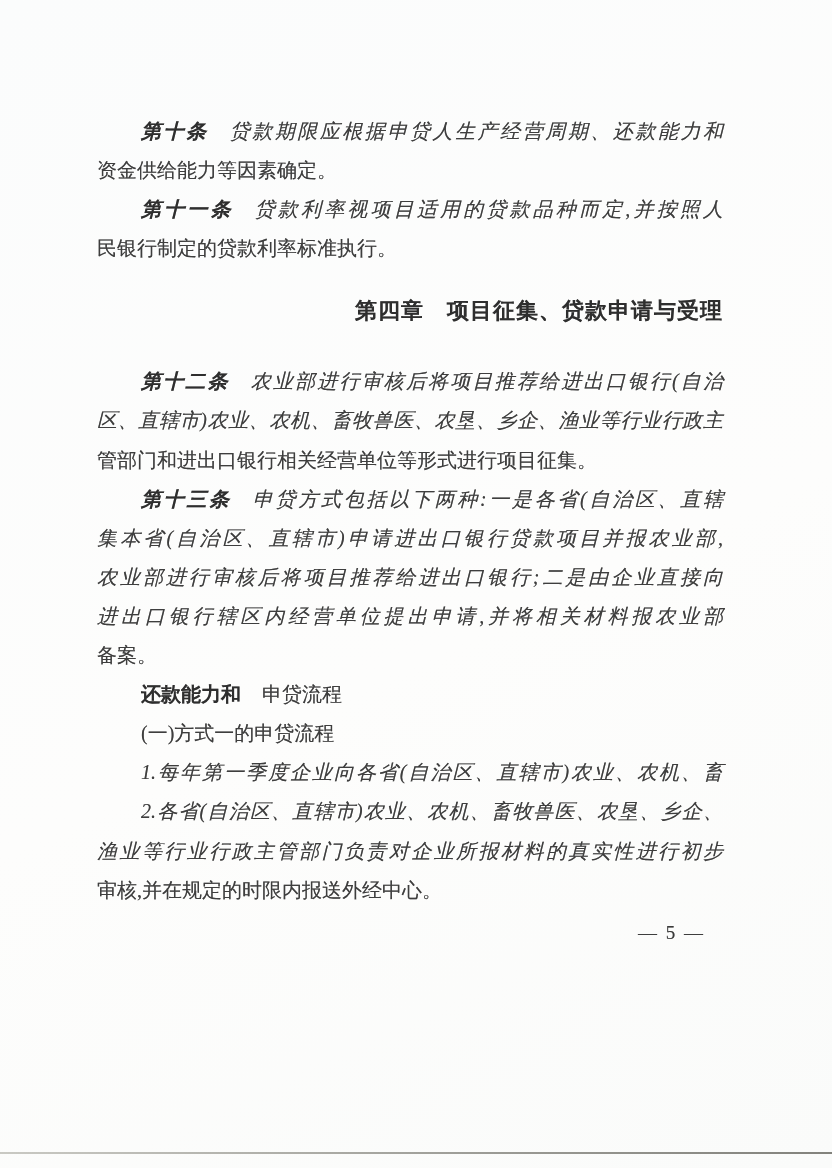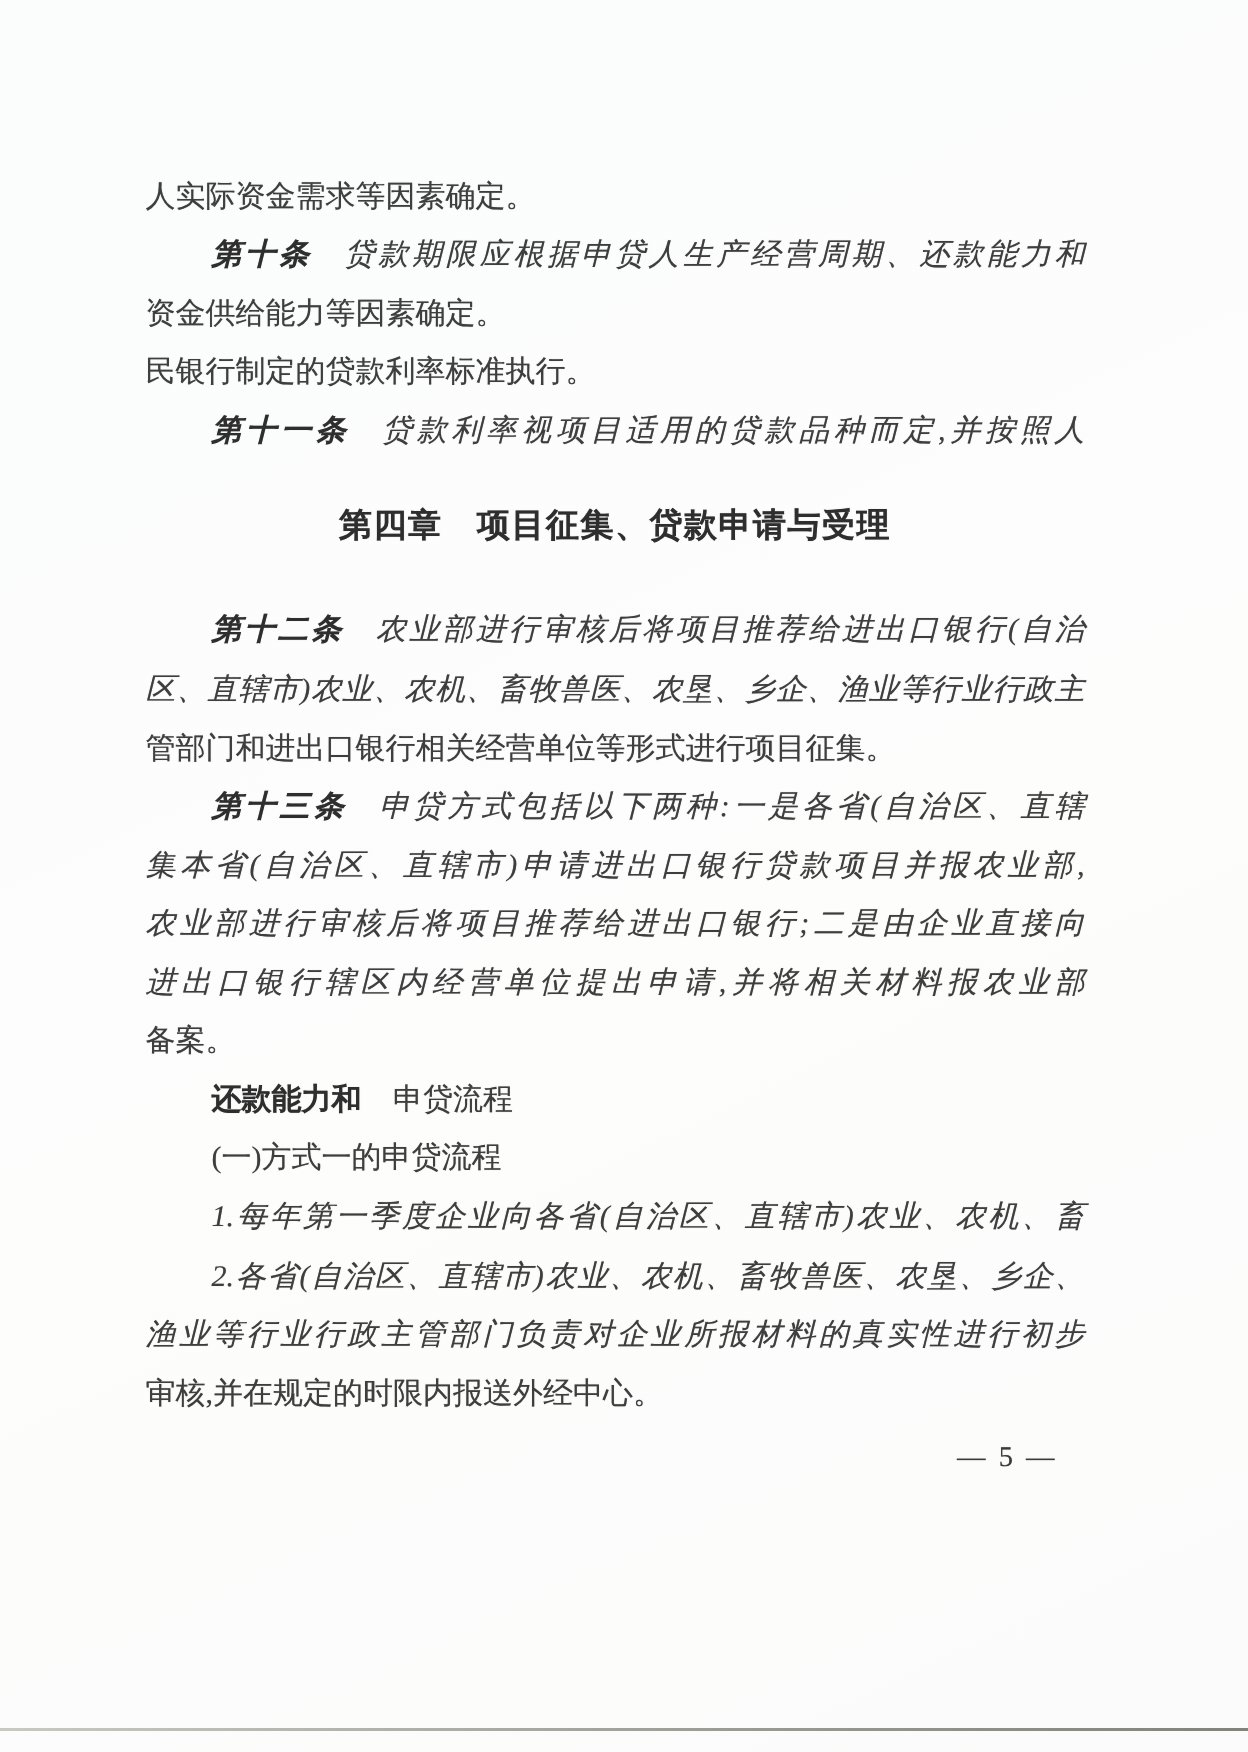--- a/index.html
+++ b/index.html
@@ -40,21 +40,21 @@
   }
   .seg { }
   .bold-label {
     font-family: "Liberation Sans", "DejaVu Sans", sans-serif;
     font-weight: bold;
     color: #2e2e2e;
     margin-right: 21px;
   }
   .chapter-heading {
     margin: 27px 0 35px 0;
-    text-align: center;
+    text-align: right;
     font-family: "Liberation Sans", "DejaVu Sans", sans-serif;
     font-size: 22px;
     font-weight: bold;
     color: #2e2e2e;
     line-height: 32px;
     letter-spacing: 1px;
   }
   .page-footer {
     margin-top: 8px;
     padding-right: 18px;
@@ -72,25 +72,24 @@
     height: 2px;
     background: linear-gradient(to right, #c9c9c3 0%, #9a9a94 60%, #82827c 100%);
   }
 </style>
 </head>
 <body>
 
 <div class="scan-page">
   <div class="content">
     <div class="lines">
-        <div class="line"><span class="seg">人实际资金需求等因素确定。</span></div>
         <div class="line fill indent"><span class="seg bold-label">第十条</span><span class="seg">贷款期限应根据申贷人生产经营周期、还款能力和</span></div>
         <div class="line"><span class="seg">资金供给能力等因素确定。</span></div>
+        <div class="line fill indent"><span class="seg bold-label">第十一条</span><span class="seg">贷款利率视项目适用的贷款品种而定,并按照人</span></div>
         <div class="line"><span class="seg">民银行制定的贷款利率标准执行。</span></div>
-        <div class="line fill indent"><span class="seg bold-label">第十一条</span><span class="seg">贷款利率视项目适用的贷款品种而定,并按照人</span></div>
       </div>
     <h2 class="chapter-heading">第四章　项目征集、贷款申请与受理</h2>
     <div class="lines">
         <div class="line fill indent"><span class="seg bold-label">第十二条</span><span class="seg">农业部进行审核后将项目推荐给进出口银行(自治</span></div>
         <div class="line fill"><span class="seg">区、直辖市)农业、农机、畜牧兽医、农垦、乡企、渔业等行业行政主</span></div>
         <div class="line"><span class="seg">管部门和进出口银行相关经营单位等形式进行项目征集。</span></div>
         <div class="line fill indent"><span class="seg bold-label">第十三条</span><span class="seg">申贷方式包括以下两种:一是各省(自治区、直辖</span></div>
         <div class="line fill"><span class="seg">集本省(自治区、直辖市)申请进出口银行贷款项目并报农业部,</span></div>
         <div class="line fill"><span class="seg">农业部进行审核后将项目推荐给进出口银行;二是由企业直接向</span></div>
         <div class="line fill"><span class="seg">进出口银行辖区内经营单位提出申请,并将相关材料报农业部</span></div>

